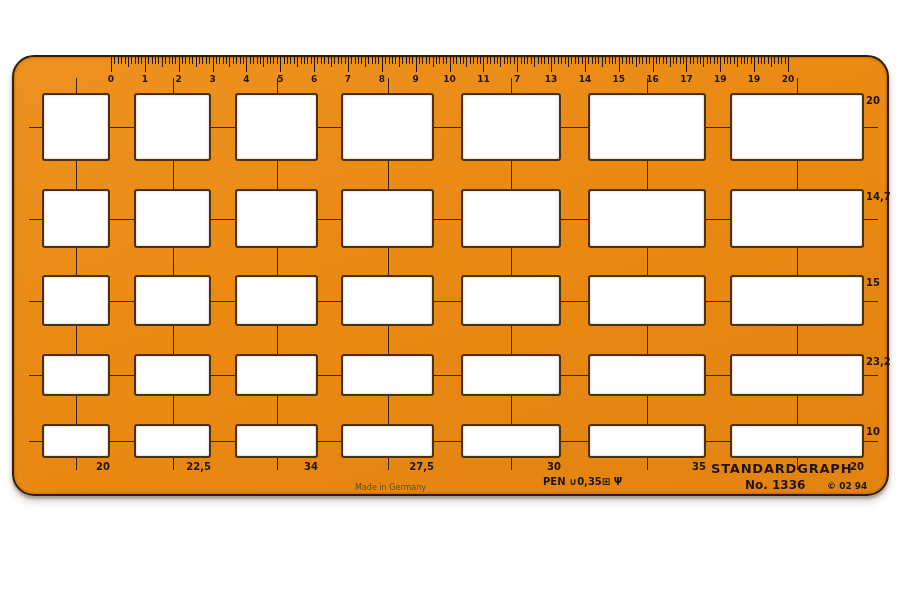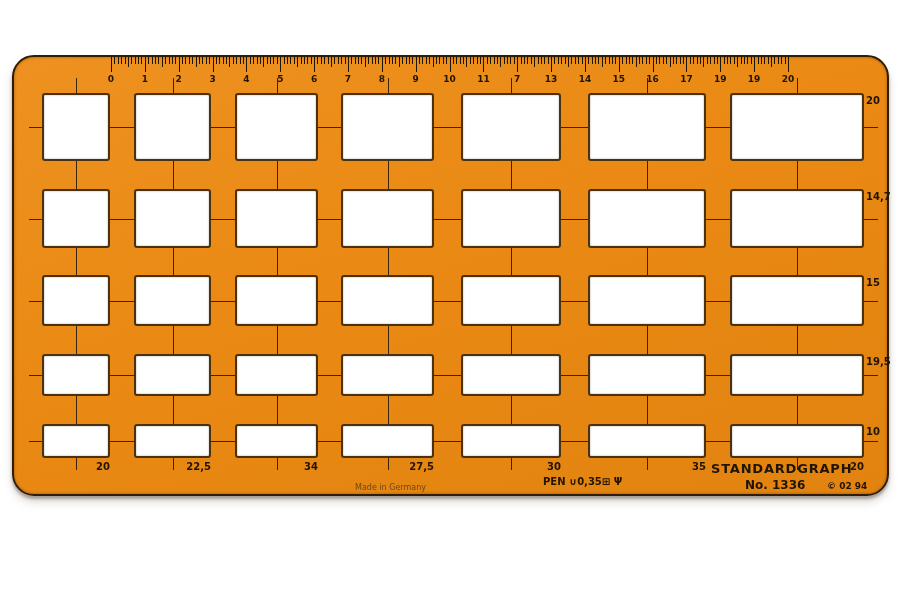--- a/index.html
+++ b/index.html
@@ -386,21 +386,21 @@
         <div class="mark" style="left: 783px; top: 104px; width: 1px; height: 28px;"></div>
         <div class="mark" style="left: 783px; top: 191px; width: 1px; height: 27px;"></div>
         <div class="mark" style="left: 783px; top: 269px; width: 1px; height: 28px;"></div>
         <div class="mark" style="left: 783px; top: 339px; width: 1px; height: 28px;"></div>
         <div class="mark" style="left: 783px; top: 401px; width: 1px; height: 12px;"></div>
       </div>
     <div class="layer" id="sizelabels">
         <div class="rowlab" style="left: 852px; top: 38px;">20</div>
         <div class="rowlab" style="left: 852px; top: 134px;">14,7</div>
         <div class="rowlab" style="left: 852px; top: 220px;">15</div>
-        <div class="rowlab" style="left: 852px; top: 299px;">19,5</div>
+        <div class="rowlab" style="left: 852px; top: 299px;">23,2</div>
         <div class="rowlab" style="left: 852px; top: 369px;">10</div>
         <div class="collab" style="left: 96px; top: 404px;">20</div>
         <div class="collab" style="left: 197px; top: 404px;">22,5</div>
         <div class="collab" style="left: 304px; top: 404px;">34</div>
         <div class="collab" style="left: 420px; top: 404px;">27,5</div>
         <div class="collab" style="left: 547px; top: 404px;">30</div>
         <div class="collab" style="left: 692px; top: 404px;">35</div>
         <div class="collab" style="left: 850px; top: 404px;">20</div>
       </div>
 

